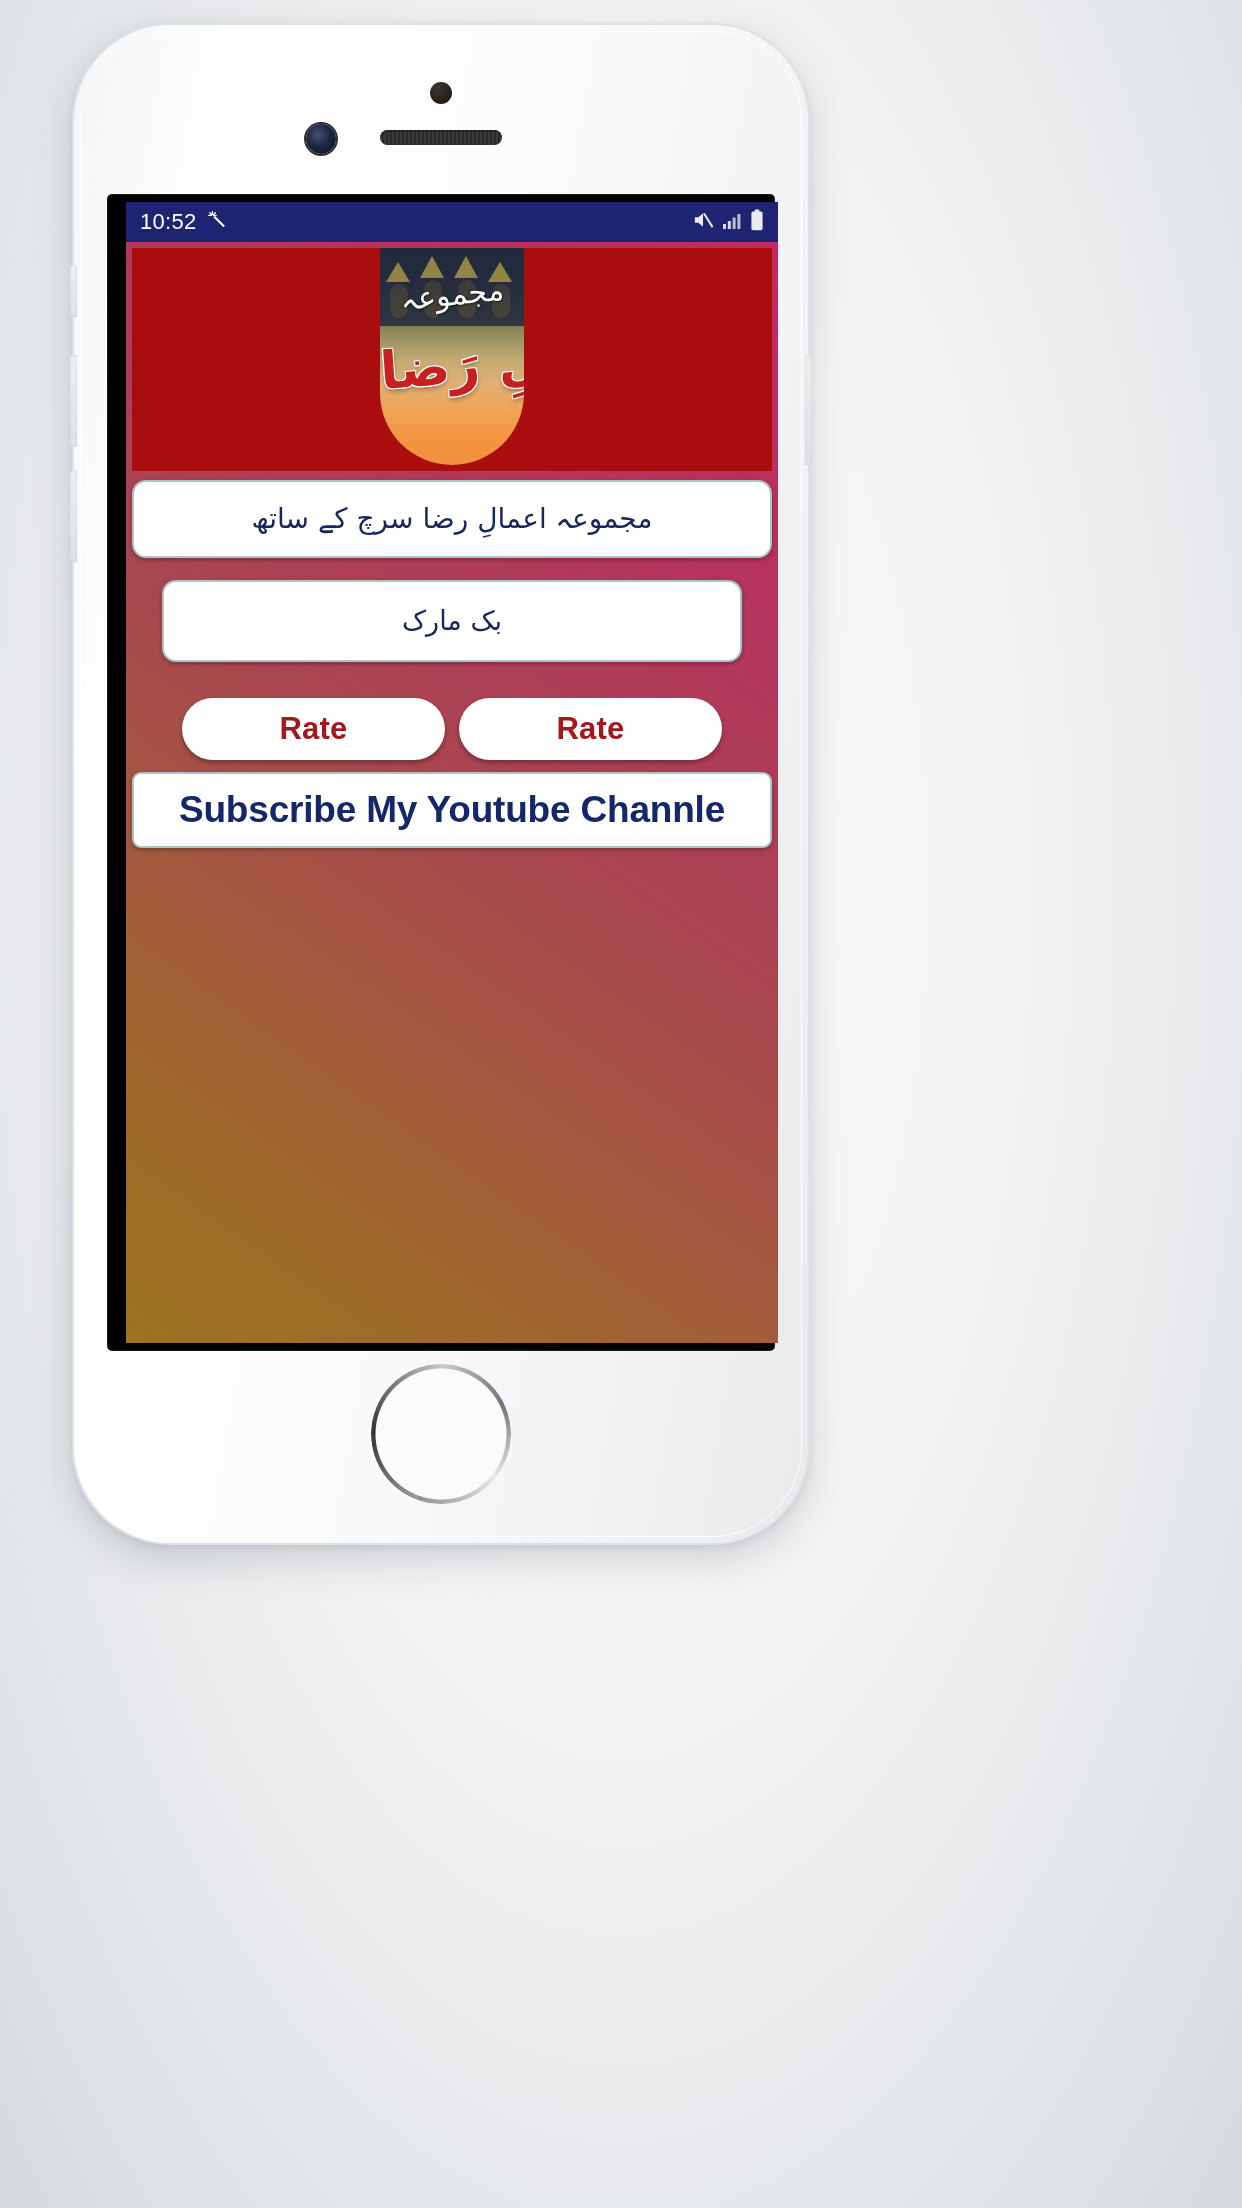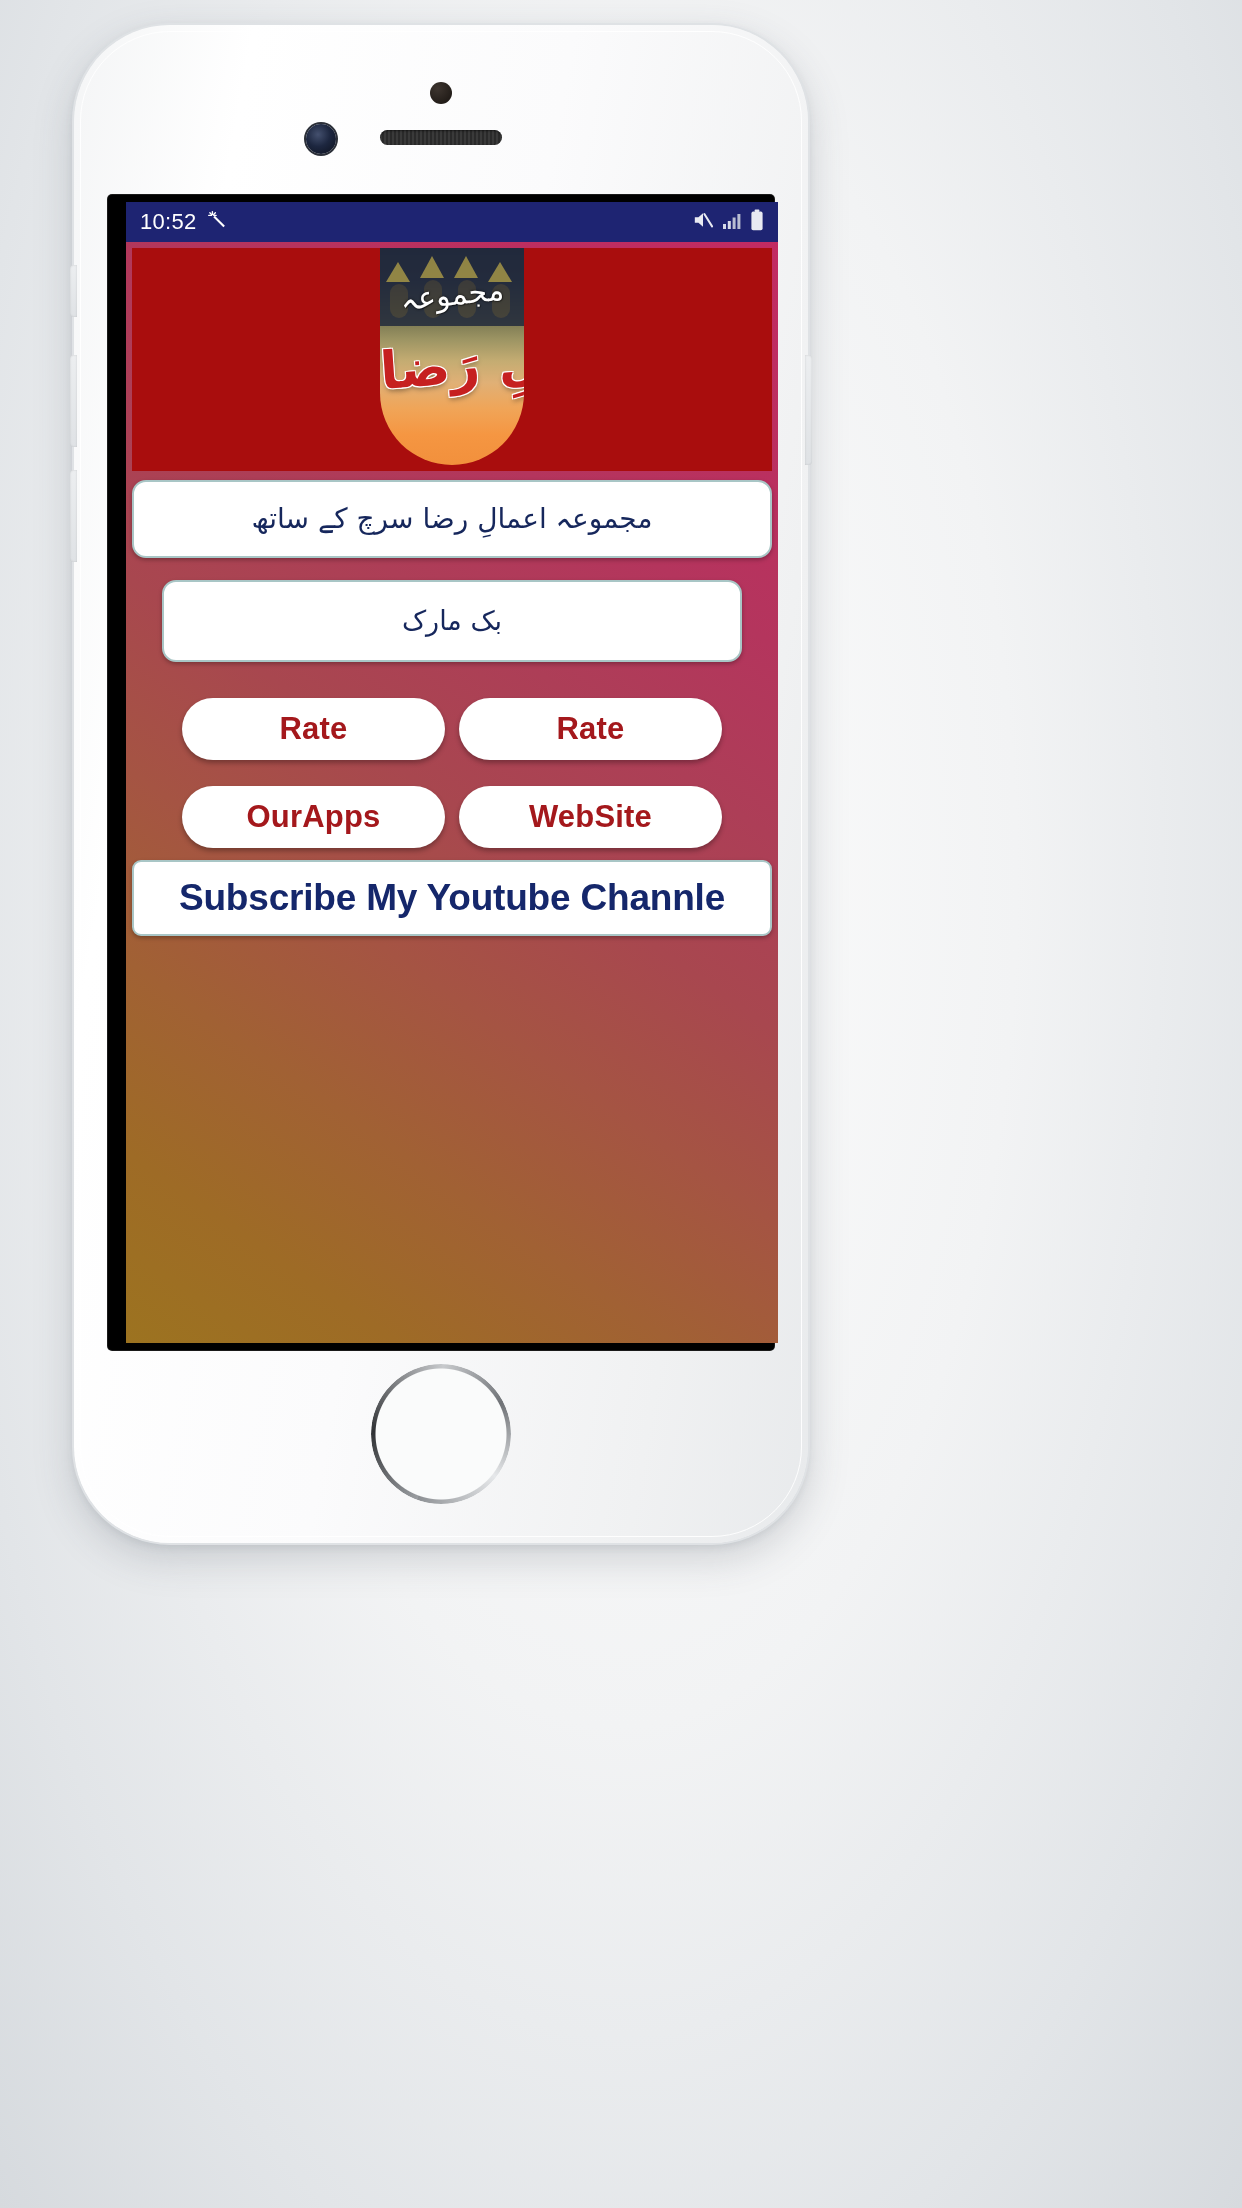--- a/index.html
+++ b/index.html
@@ -397,28 +397,20 @@
 
           <div class="btn-row" id="row-rate">
             <div class="btn-pill">
               <span class="latin-red">Rate</span>
             </div>
             <div class="btn-pill">
               <span class="latin-red">Rate</span>
             </div>
           </div>
 
-          <div class="btn-row" id="row-apps">
-            <div class="btn-pill">
-              <span class="latin-red">OurApps</span>
-            </div>
-            <div class="btn-pill">
-              <span class="latin-red">WebSite</span>
-            </div>
-          </div>
 
           <div id="row-youtube">
             <div class="btn-wide" id="btn-youtube">
               <span class="latin-navy">Subscribe My Youtube Channle</span>
             </div>
           </div>
 
         </div>
 
       </div>

